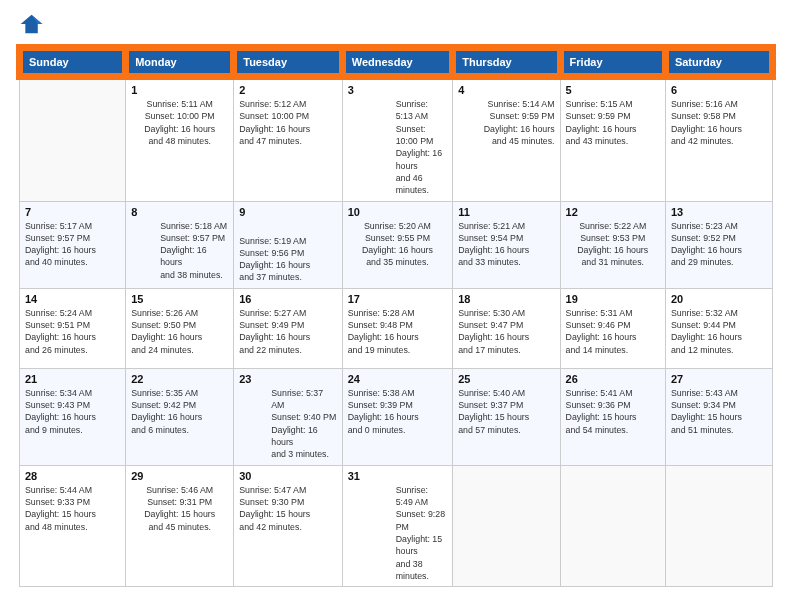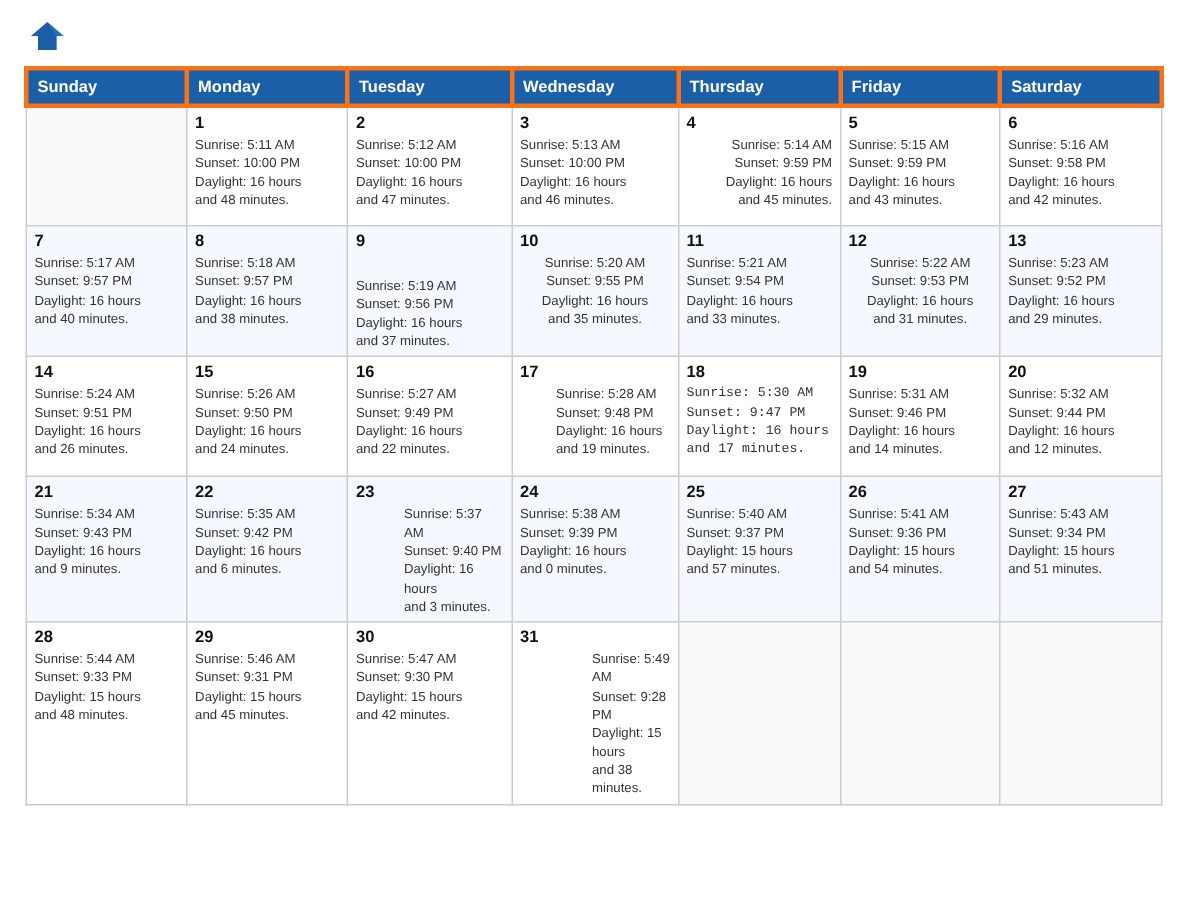--- a/index.html
+++ b/index.html
@@ -59,21 +59,21 @@
       border-collapse: collapse;
       font-size: 9.5px;
     }
     .calendar th {
       background-color: #1a5fa8;
       color: #fff;
       text-align: left;
       padding: 5px 6px;
       font-size: 11px;
       font-weight: bold;
-      border: 3px solid #f97316;
+      border: 7px solid #f97316;
     }
     .calendar td {
       border: 1px solid #ccc;
       vertical-align: top;
       padding: 4px 5px;
       width: 113px;
       min-height: 70px;
       height: 80px;
     }
     .day-number {
@@ -126,35 +126,35 @@
           <th>Thursday</th>
           <th>Friday</th>
           <th>Saturday</th>
         </tr>
     </thead>
     <tbody id="calendar-body">
     <tr>
           <td class="empty-cell"></td>
           <td>
             <div class="day-number">1</div>
-            <div class="day-info" style="white-space: pre-line;">Sunrise: 5:11 AM
+            <div class="day-info" style="white-space: pre-line; text-align: center;">Sunrise: 5:11 AM
 Sunset: 10:00 PM
 Daylight: 16 hours
 and 48 minutes.</div>
           </td>
           <td>
             <div class="day-number">2</div>
             <div class="day-info" style="white-space: pre-line;">Sunrise: 5:12 AM
 Sunset: 10:00 PM
 Daylight: 16 hours
 and 47 minutes.</div>
           </td>
           <td>
             <div class="day-number">3</div>
-            <div class="day-info" style="white-space: pre-line;">Sunrise: 5:13 AM
+            <div class="day-info" style="white-space: pre-line; margin-left: 48px;">Sunrise: 5:13 AM
 Sunset: 10:00 PM
 Daylight: 16 hours
 and 46 minutes.</div>
           </td>
           <td>
             <div class="day-number">4</div>
             <div class="day-info" style="white-space: pre-line; text-align: right;">Sunrise: 5:14 AM
 Sunset: 9:59 PM
 Daylight: 16 hours
 and 45 minutes.</div>
@@ -177,21 +177,21 @@
         <tr class="row-alt">
           <td>
             <div class="day-number">7</div>
             <div class="day-info" style="white-space: pre-line;">Sunrise: 5:17 AM
 Sunset: 9:57 PM
 Daylight: 16 hours
 and 40 minutes.</div>
           </td>
           <td>
             <div class="day-number">8</div>
-            <div class="day-info" style="white-space: pre-line;">Sunrise: 5:18 AM
+            <div class="day-info" style="white-space: pre-line; margin-left: 29px;">Sunrise: 5:18 AM
 Sunset: 9:57 PM
 Daylight: 16 hours
 and 38 minutes.</div>
           </td>
           <td>
             <div class="day-number">9</div>
             <div class="day-info" style="white-space: pre-line; margin-top: 17px;">Sunrise: 5:19 AM
 Sunset: 9:56 PM
 Daylight: 16 hours
 and 37 minutes.</div>
@@ -242,28 +242,28 @@
           </td>
           <td>
             <div class="day-number">16</div>
             <div class="day-info" style="white-space: pre-line;">Sunrise: 5:27 AM
 Sunset: 9:49 PM
 Daylight: 16 hours
 and 22 minutes.</div>
           </td>
           <td>
             <div class="day-number">17</div>
-            <div class="day-info" style="white-space: pre-line; margin-left: 24px;">Sunrise: 5:28 AM
+            <div class="day-info" style="white-space: pre-line;">Sunrise: 5:28 AM
 Sunset: 9:48 PM
 Daylight: 16 hours
 and 19 minutes.</div>
           </td>
           <td>
             <div class="day-number">18</div>
-            <div class="day-info" style="white-space: pre-line; font-family: Liberation Mono, monospace;">Sunrise: 5:30 AM
+            <div class="day-info" style="white-space: pre-line;">Sunrise: 5:30 AM
 Sunset: 9:47 PM
 Daylight: 16 hours
 and 17 minutes.</div>
           </td>
           <td>
             <div class="day-number">19</div>
             <div class="day-info" style="white-space: pre-line;">Sunrise: 5:31 AM
 Sunset: 9:46 PM
 Daylight: 16 hours
 and 14 minutes.</div>
@@ -330,21 +330,21 @@
         <tr>
           <td>
             <div class="day-number">28</div>
             <div class="day-info" style="white-space: pre-line;">Sunrise: 5:44 AM
 Sunset: 9:33 PM
 Daylight: 15 hours
 and 48 minutes.</div>
           </td>
           <td>
             <div class="day-number">29</div>
-            <div class="day-info" style="white-space: pre-line;">Sunrise: 5:46 AM
+            <div class="day-info" style="white-space: pre-line; text-align: center;">Sunrise: 5:46 AM
 Sunset: 9:31 PM
 Daylight: 15 hours
 and 45 minutes.</div>
           </td>
           <td>
             <div class="day-number">30</div>
             <div class="day-info" style="white-space: pre-line;">Sunrise: 5:47 AM
 Sunset: 9:30 PM
 Daylight: 15 hours
 and 42 minutes.</div>

